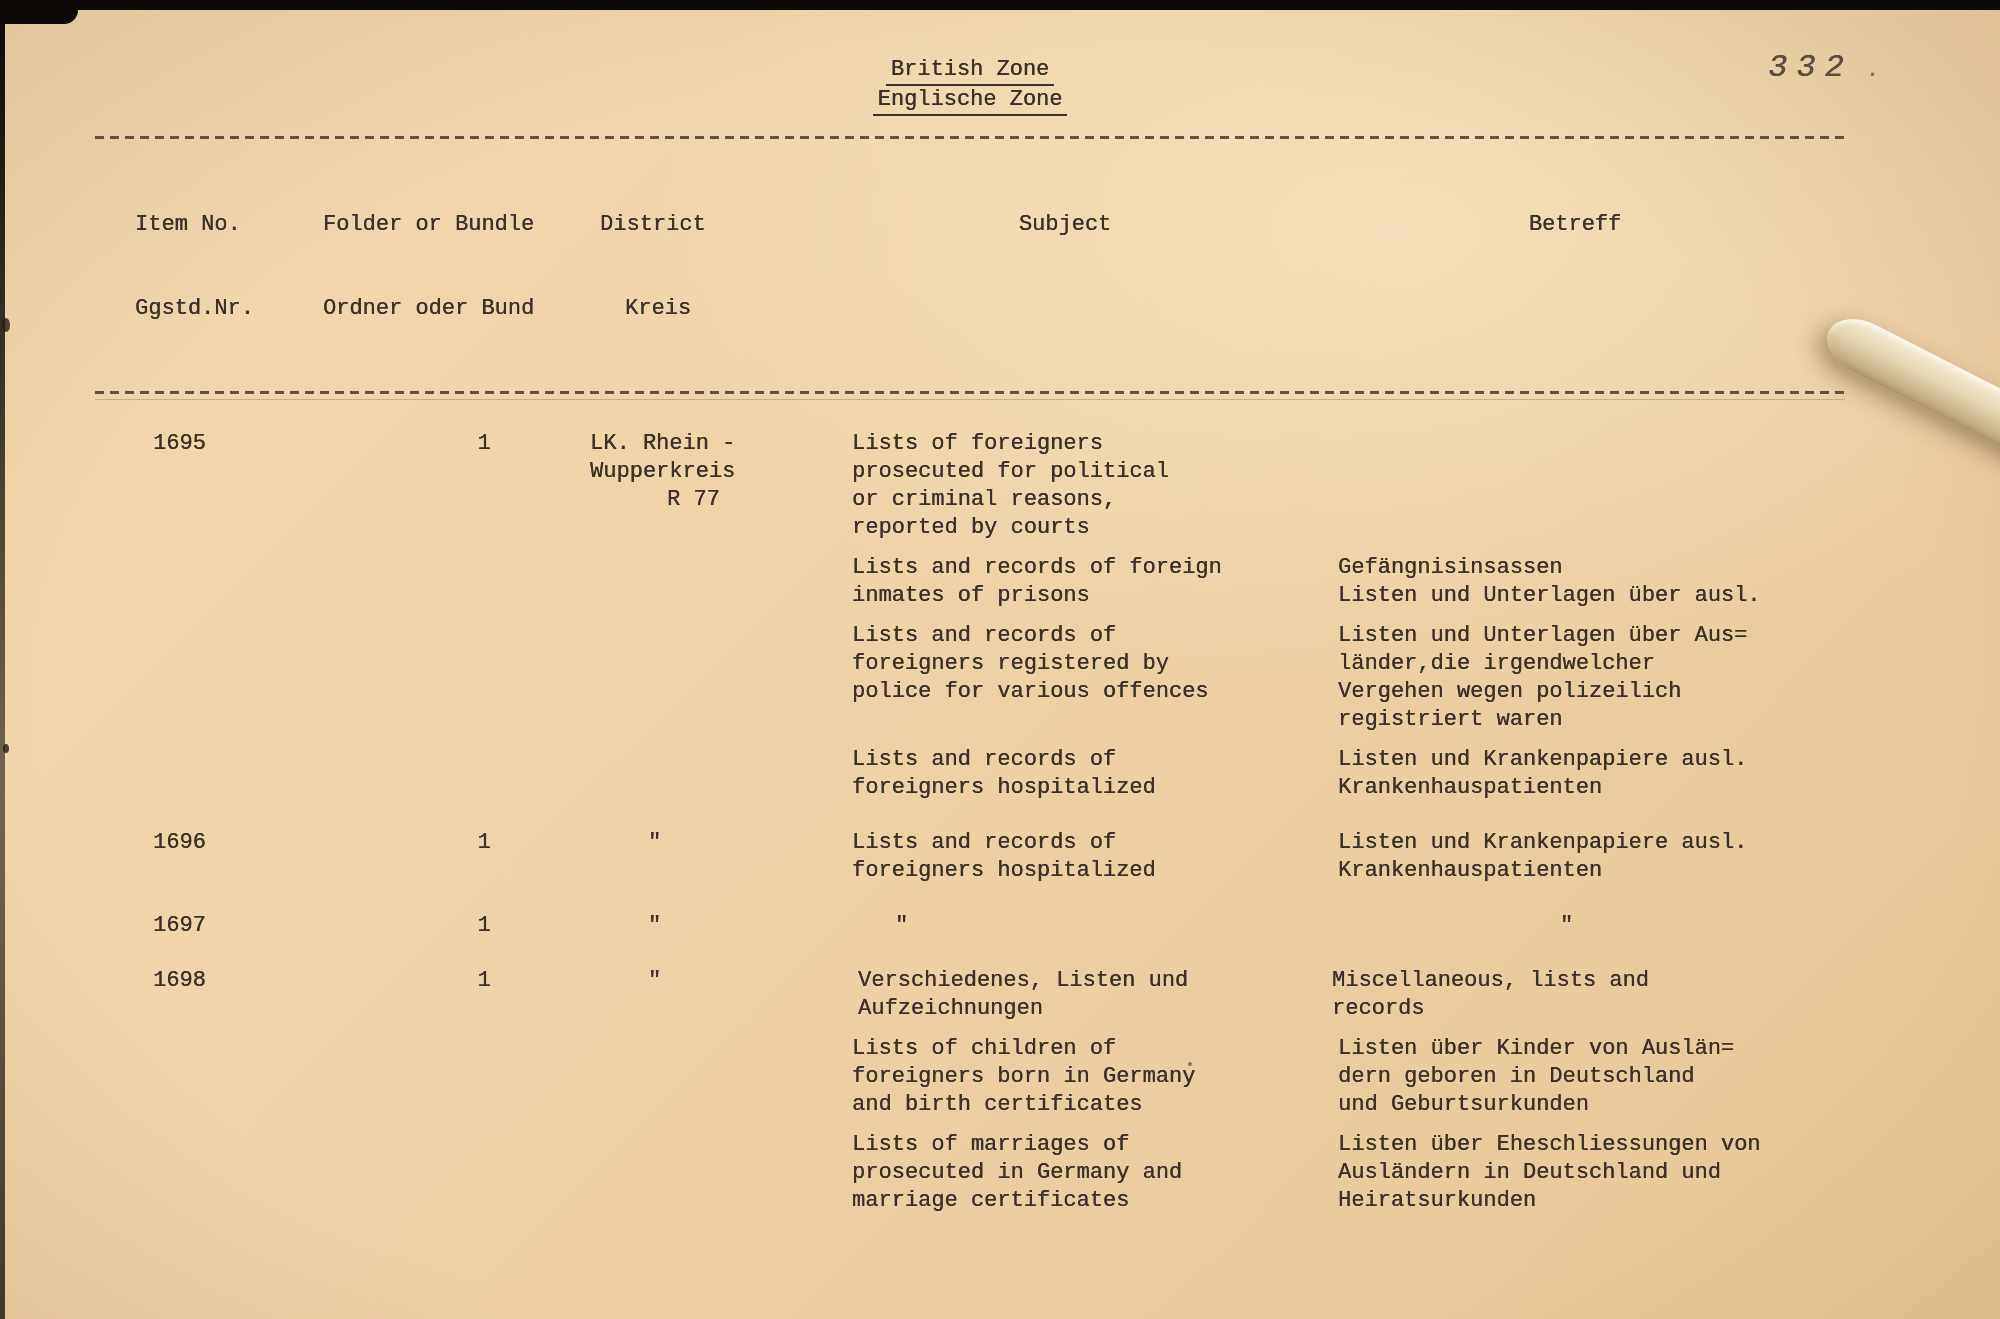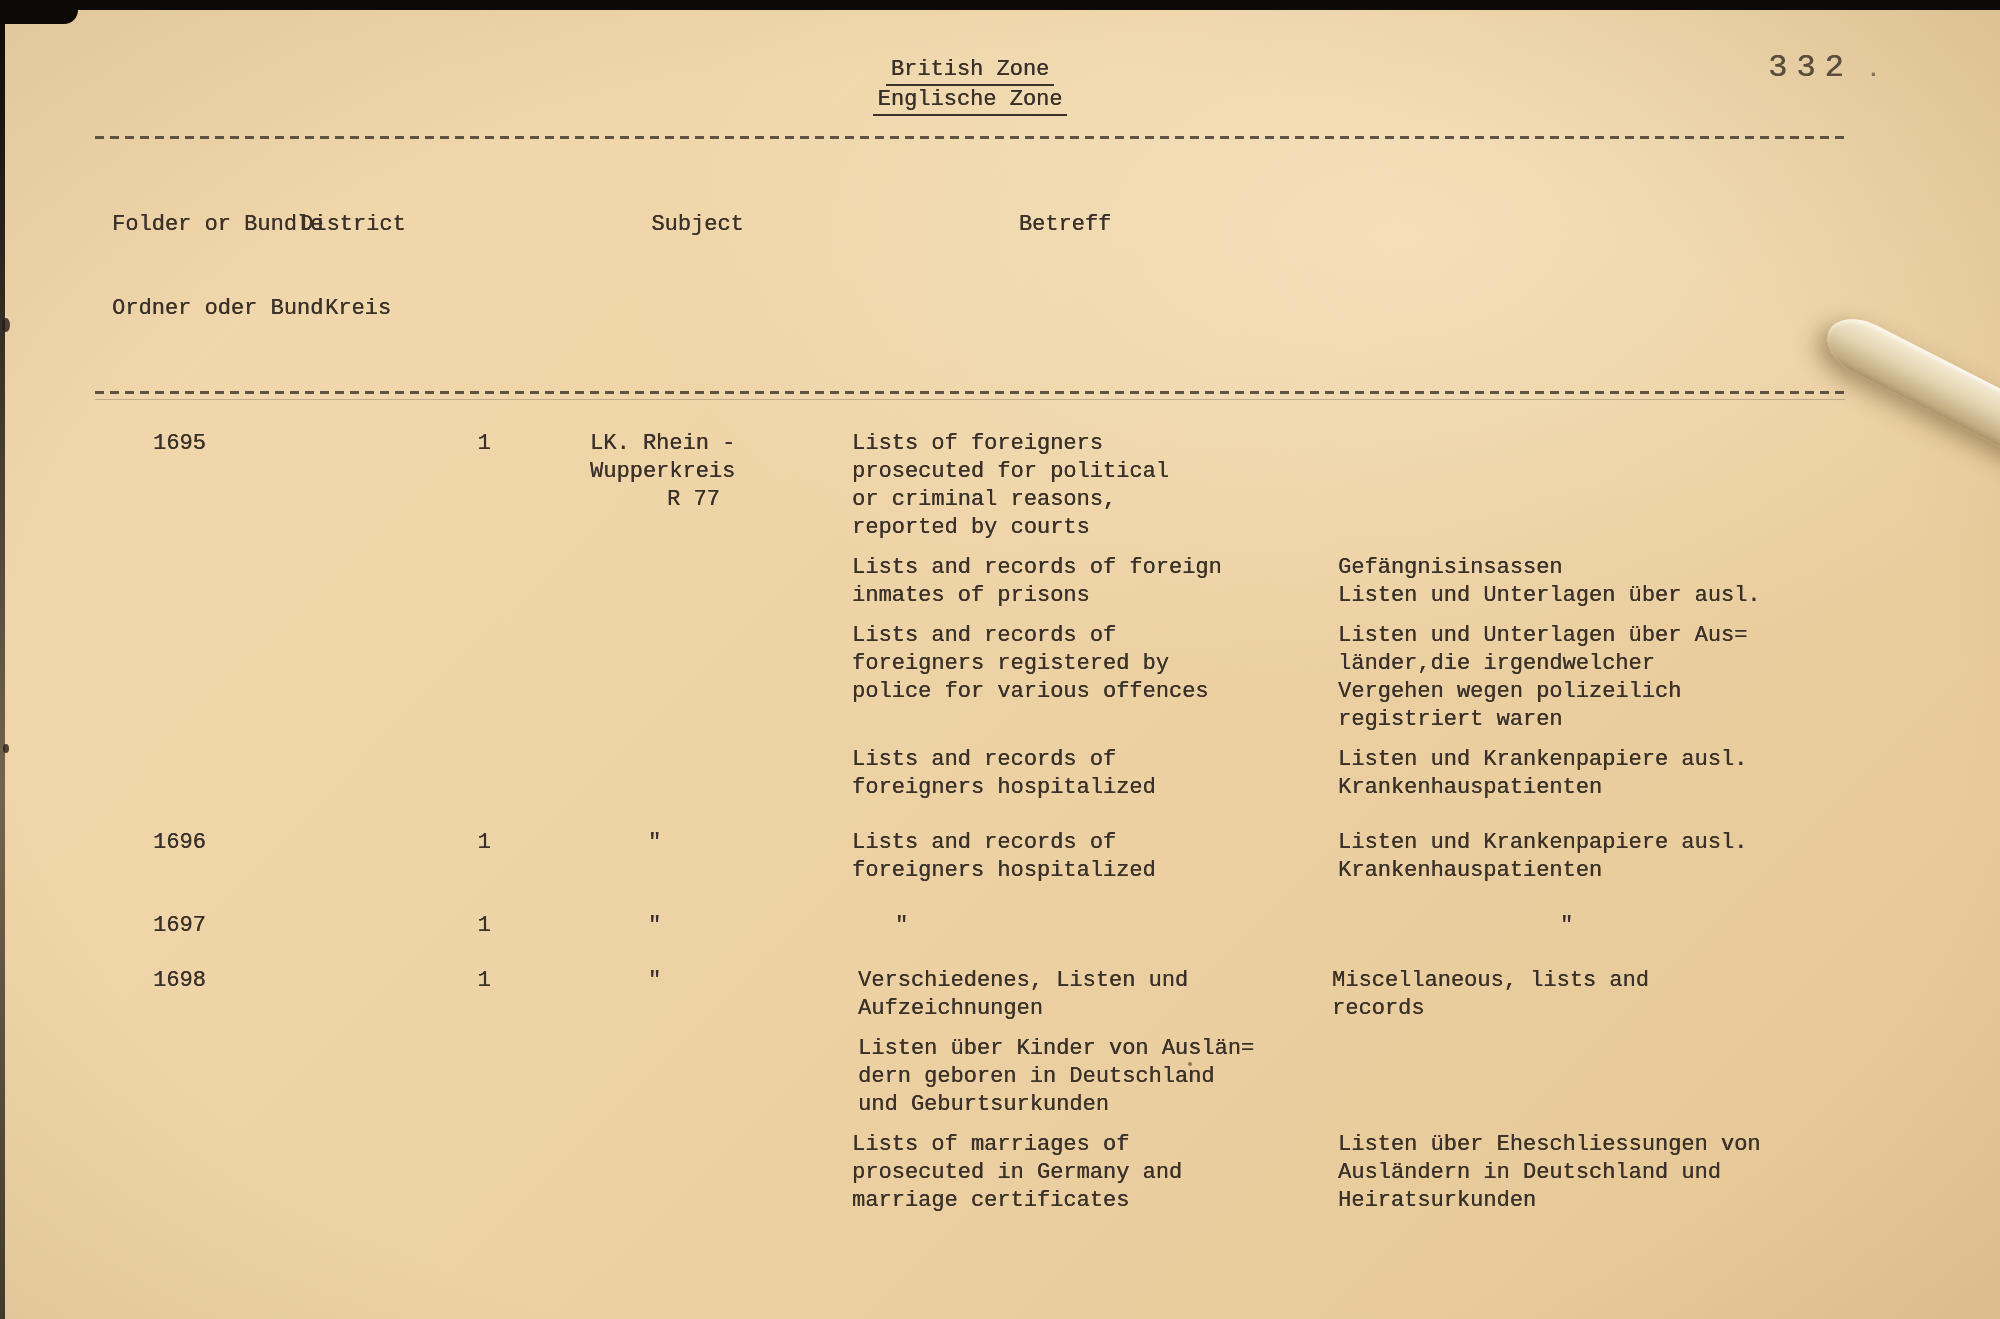--- a/index.html
+++ b/index.html
@@ -37,20 +37,21 @@
   }
   
   .content{position:relative;padding:56px 0 0 95px;width:1750px;}
   .title-block{text-align:center;width:1750px;}
   .title-line{display:block;}
   .title-line > span{display:inline-block;border-bottom:2px solid #3b332b;padding:0 5px;}
   .page-number{
     position:absolute;left:1768px;top:54px;
     font-size:32px;letter-spacing:9px;color:#4a4036;opacity:.9;
     text-shadow:0.5px 0 0 currentColor;
+    font-style:italic;
   }
   .page-number .dot{font-size:22px;letter-spacing:0;opacity:.7;padding-left:14px;}
   .rule{
     height:3px;width:1750px;
     background:repeating-linear-gradient(90deg,#3a322a 0,#3a322a 9px,transparent 9px,transparent 15px);
     opacity:.8;
   }
   .rule.r1{margin-top:20px;}
   .rule.r2{margin-top:12px;}
   .rule-thin{height:1px;width:1750px;background:#3a322a;opacity:.25;margin-top:5px;}
@@ -95,20 +96,24 @@
   <div class="content">
 
     <div class="title-block">
       <div class="title-line"><span>British Zone</span></div>
       <div class="title-line"><span>Englische Zone</span></div>
     </div>
 
     <div class="rule r1"></div>
 
     <div class="entry hdr">
+      <div class="cell col-item">
+        <div class="line">Item No.</div>
+        <div class="line">Ggstd.Nr.</div>
+      </div>
       <div class="cell col-folder">
         <div class="line">Folder or Bundle</div>
         <div class="line">Ordner oder Bund</div>
       </div>
       <div class="cell col-district">
         <div class="line">District</div>
         <div class="line">Kreis</div>
       </div>
       <div class="cell col-subject">
         <div class="line">Subject</div>
@@ -174,20 +179,21 @@
             <div class="cell col-item"><div class="line">1698</div></div>
             <div class="cell col-folder"><div class="line">1</div></div>
             <div class="cell col-district ditto">"</div>
             <div class="cell col-betreff"><div class="line">Verschiedenes, Listen und</div><div class="line">Aufzeichnungen</div></div>
             <div class="cell col-subject"><div class="line">Miscellaneous, lists and</div><div class="line">records</div></div>
           </div>
           <div class="entry">
             <div class="cell col-item"></div>
             <div class="cell col-folder"></div>
             <div class="cell col-district"></div>
+            <div class="cell col-subject"><div class="line">Lists of children of</div><div class="line">foreigners born in Germany</div><div class="line">and birth certificates</div></div>
             <div class="cell col-betreff"><div class="line">Listen über Kinder von Auslän=</div><div class="line">dern geboren in Deutschland</div><div class="line">und Geburtsurkunden</div></div>
           </div>
           <div class="entry">
             <div class="cell col-item"></div>
             <div class="cell col-folder"></div>
             <div class="cell col-district"></div>
             <div class="cell col-subject"><div class="line">Lists of marriages of</div><div class="line">prosecuted in Germany and</div><div class="line">marriage certificates</div></div>
             <div class="cell col-betreff"><div class="line">Listen über Eheschliessungen von</div><div class="line">Ausländern in Deutschland und</div><div class="line">Heiratsurkunden</div></div>
           </div>
         </div>

